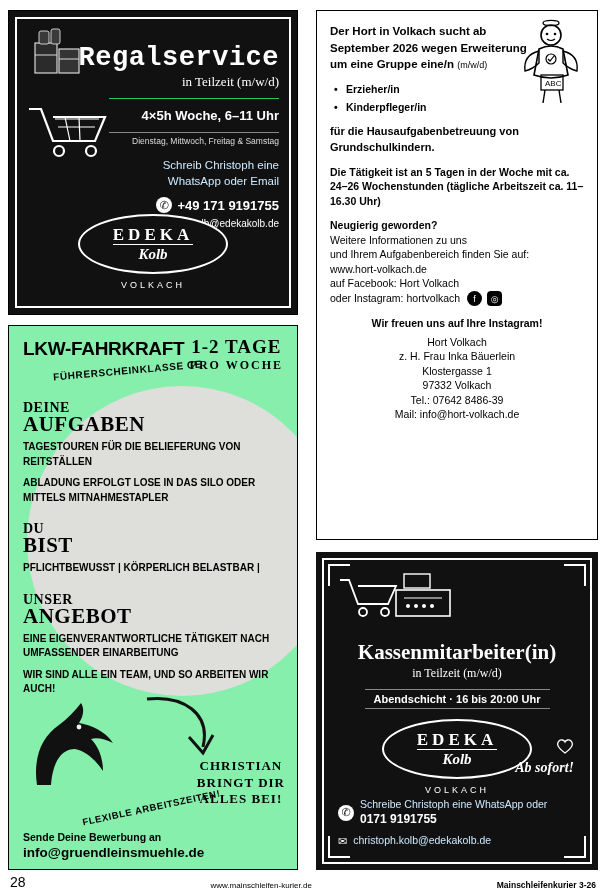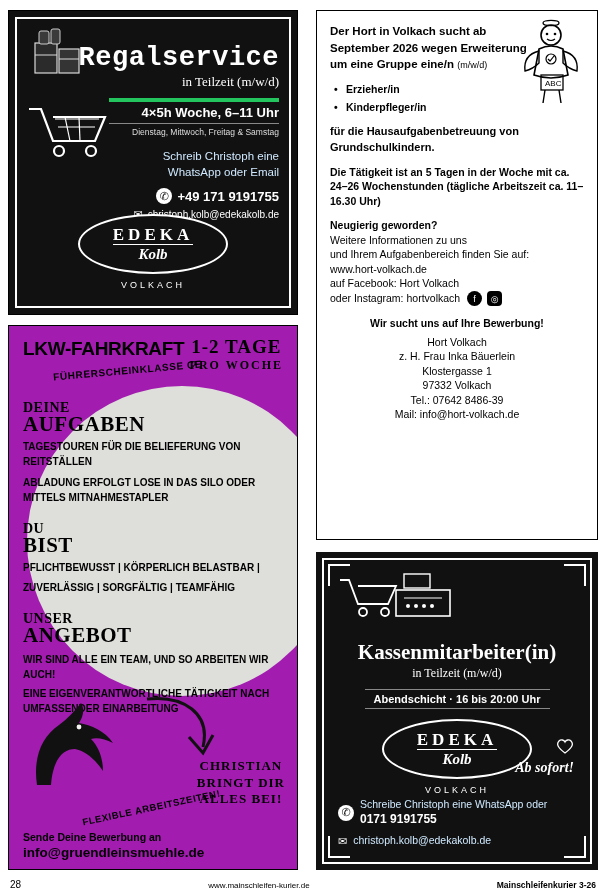--- a/index.html
+++ b/index.html
@@ -29,22 +29,22 @@
     font-size: 27px; font-weight: bold; text-align: right;
     letter-spacing: .5px; margin-top: 16px;
   }
   .regal-sub {
     font-family: "Liberation Serif", serif;
     font-size: 13px; text-align: right; margin-top: 1px;
   }
   .regal-hours {
     margin-top: 8px; text-align: right;
     font-size: 13px; font-weight: bold;
-    border-top: 4px solid #22c55e; border-bottom: 1px solid #888;
-    padding: 3px 0; width: 170px; margin-left: auto;
+    border-top: 1px solid #22c55e; border-bottom: 1px solid #888;
+    padding: 9px 0; width: 170px; margin-left: auto;
   }
   .regal-days {
     text-align: right; font-size: 8.5px; margin-top: 3px; color: #ddd;
   }
   .regal-contact {
     text-align: right; font-size: 11.5px; line-height: 1.35; margin-top: 12px;
     color: #cfe9ff;
   }
   .regal-phone-row {
     display: flex; align-items: center; justify-content: flex-end;
@@ -116,21 +116,21 @@
     width: 15px; height: 15px; border-radius: 50%;
     background: #000; color: #fff; font-size: 9px;
     display: inline-flex; align-items: center; justify-content: center;
   }
   .soc.ig { border-radius: 4px; background: #000; }
   .angel { position: absolute; right: 10px; top: 8px; }
 
   
   .ad-lkw {
     position: absolute; left: 8px; top: 325px; width: 290px; height: 545px;
-    background: #a21caf; border: 1px solid #000; overflow: hidden;
+    background: #86efac; border: 1px solid #000; overflow: hidden;
   }
   .lkw-circle {
     position: absolute; right: -40px; top: 60px;
     width: 310px; height: 310px; border-radius: 50%;
     background: #dededa;
   }
   .lkw-inner { position: relative; padding: 12px 14px; }
   .lkw-title {
     font-family: "Liberation Sans", sans-serif;
     font-size: 19px; font-weight: bold; letter-spacing: -.3px;
@@ -223,21 +223,21 @@
   .kasse-row .txt b { font-size: 12px; color: #fff; }
   .kasse-cart { position: absolute; left: 14px; top: 14px; }
   .kasse-register { position: absolute; left: 58px; top: 8px; }
 
   
   .footer {
     position: absolute; left: 0; bottom: 2px; width: 100%;
     padding: 0 10px; display: flex; justify-content: space-between;
     align-items: flex-end; font-size: 8.5px;
   }
-  .footer .pg { font-size: 10px; margin-top: 12px; }
+  .footer .pg { font-size: 14px; margin-top: 12px; }
   .footer .mid { font-size: 8px; }
   .footer .right { font-size: 8.5px; font-weight: bold; }
 </style>
 </head>
 <body>
 
 <div class="page">
 
   <div class="ad-regal">
     <div class="inner">
@@ -336,21 +336,21 @@
       <span>auf Facebook: Hort Volkach</span>
     </div>
     <div>
       <span>oder Instagram: hortvolkach</span>
       <span class="socials">
         <span class="soc">f</span>
         <span class="soc ig">◎</span>
       </span>
     </div>
 
-    <div class="hort-p hort-center hort-b">Wir sucht uns auf Ihre Bewerbung!</div>
+    <div class="hort-p hort-center hort-b">Wir freuen uns auf Ihre Instagram!</div>
     <div class="hort-center" style="margin-top:4px;">
       <div>Hort Volkach</div>
       <div>z. H. Frau Inka Bäuerlein</div>
       <div>Klostergasse 1</div>
       <div>97332 Volkach</div>
       <div>Tel.: 07642 8486-39</div>
       <div>Mail: info@hort-volkach.de</div>
     </div>
   </div>
 
@@ -369,28 +369,27 @@
         <div class="kicker">DEINE</div>
         <div class="head">AUFGABEN</div>
         <div class="body">TAGESTOUREN FÜR DIE BELIEFERUNG VON REITSTÄLLEN</div>
         <div class="body sp">ABLADUNG ERFOLGT LOSE IN DAS SILO ODER MITTELS MITNAHMESTAPLER</div>
       </div>
 
       <div class="sec">
         <div class="kicker">DU</div>
         <div class="head">BIST</div>
         <div class="body">PFLICHTBEWUSST | KÖRPERLICH BELASTBAR |</div>
-        <div class="body">ZUVERLÄSSIG | SORGFÄLTIG | TEAMFÄHIG</div>
       </div>
 
       <div class="sec">
         <div class="kicker">UNSER</div>
         <div class="head">ANGEBOT</div>
+        <div class="body">EINE EIGENVERANTWORTLICHE TÄTIGKEIT NACH UMFASSENDER EINARBEITUNG</div>
         <div class="body sp">WIR SIND ALLE EIN TEAM, UND SO ARBEITEN WIR AUCH!</div>
-        <div class="body">EINE EIGENVERANTWORTLICHE TÄTIGKEIT NACH UMFASSENDER EINARBEITUNG</div>
       </div>
     </div>
 
     <div class="horse">
       <svg width="110" height="90" viewBox="0 0 110 90">
         <path d="M18 88 C14 62 22 40 40 28 C48 22 56 14 62 6 C66 12 64 20 60 26 C72 28 86 34 94 46 C86 42 78 40 72 42 C80 50 84 62 84 74 C76 62 66 54 56 52 C44 52 34 62 32 88 Z" fill="#111"></path>
         <circle cx="60" cy="30" r="2.4" fill="#f2f2f0"></circle>
       </svg>
     </div>
 

